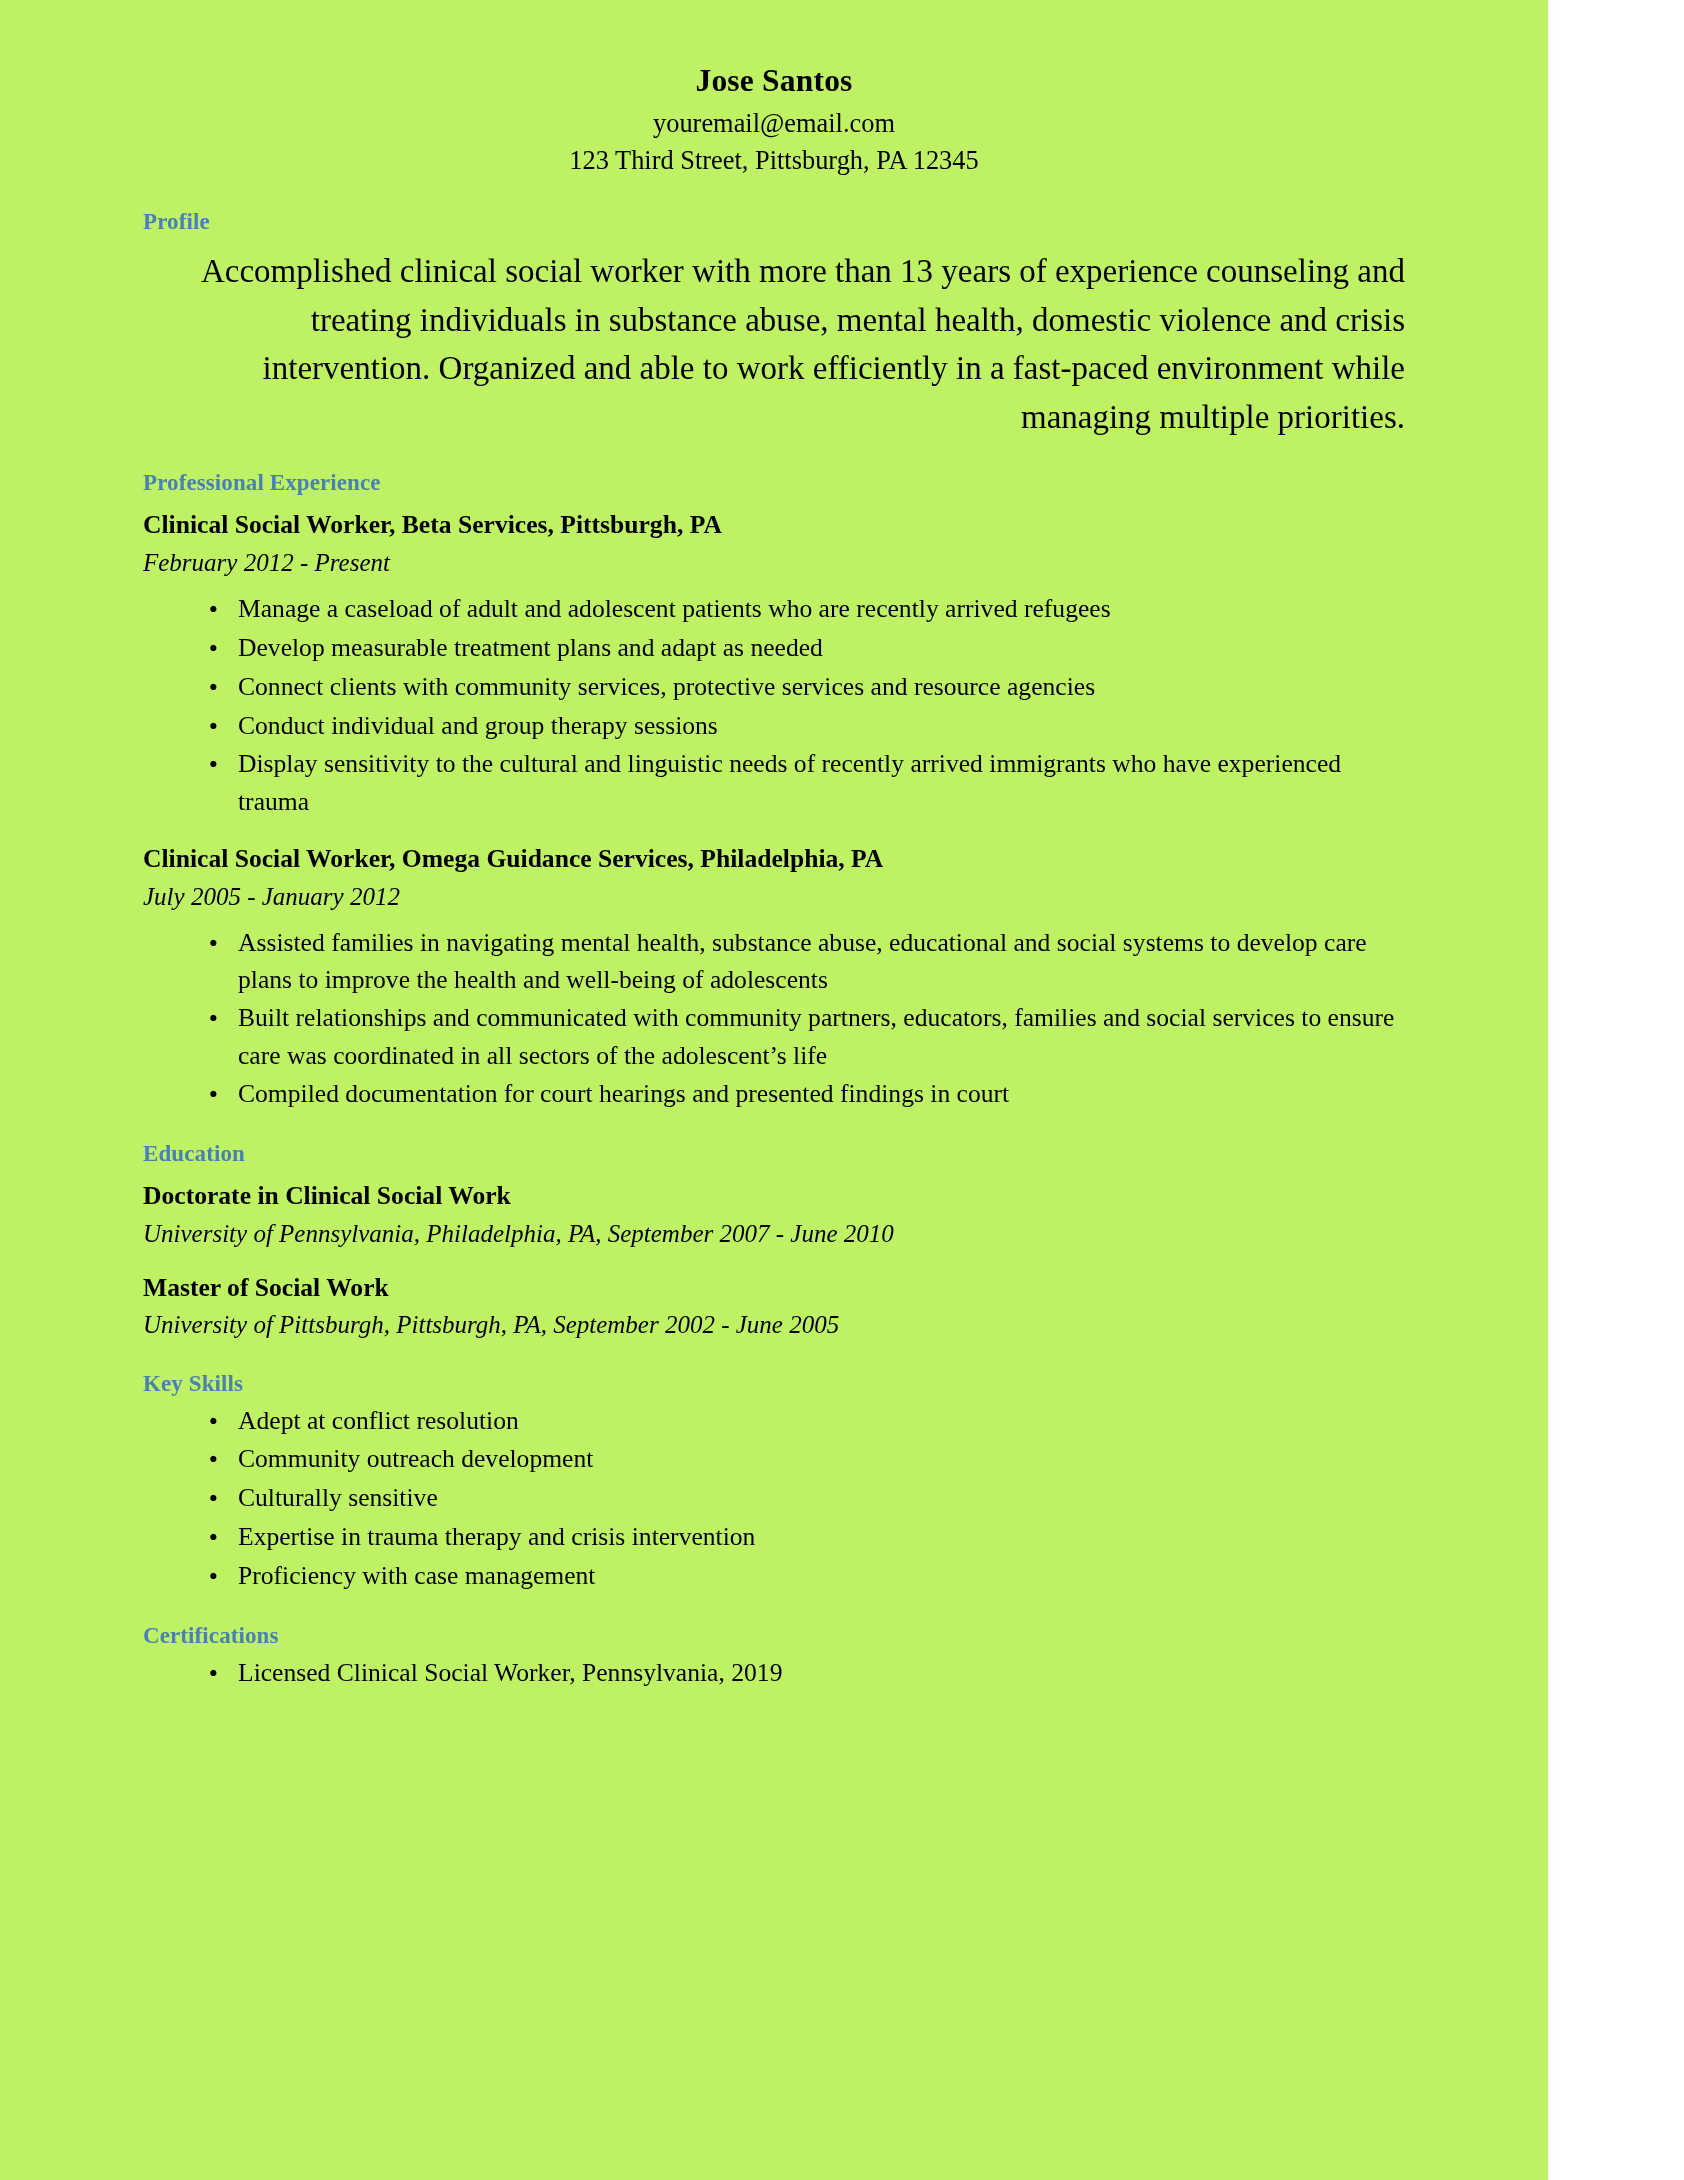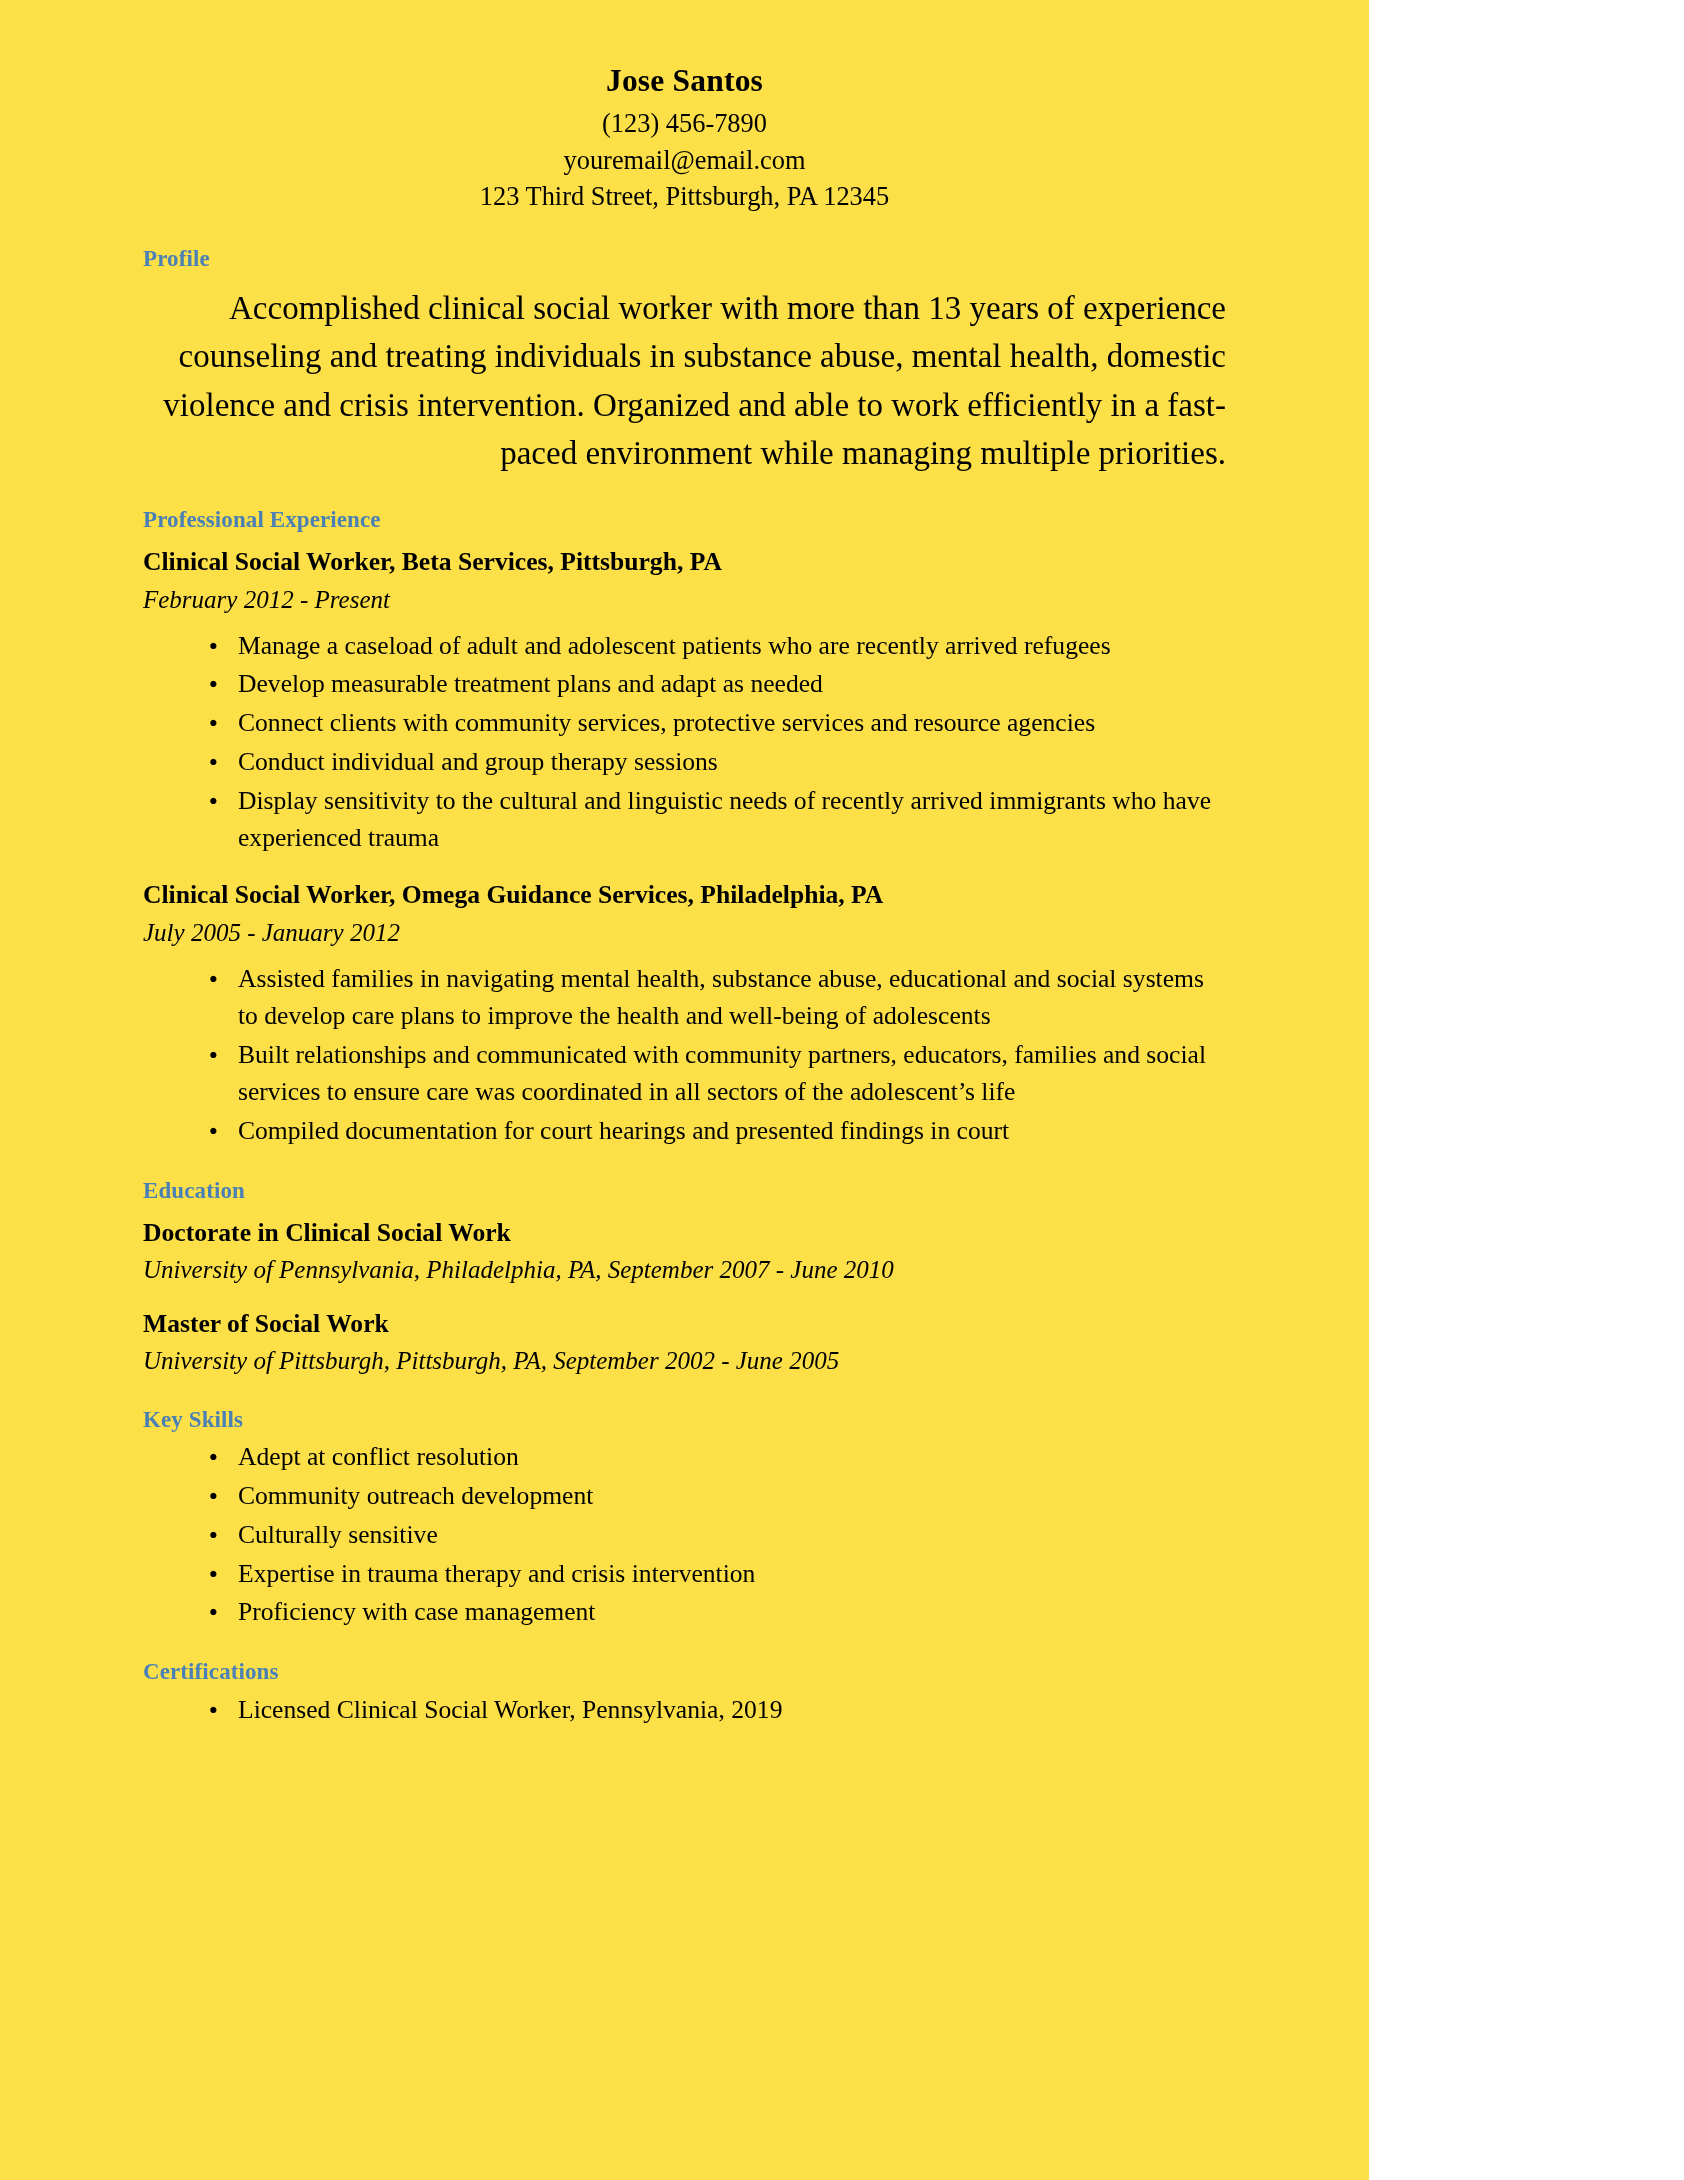--- a/index.html
+++ b/index.html
@@ -5,23 +5,23 @@
   html, body {
     margin: 0;
     padding: 0;
     background: #ffffff;
   }
   body {
     font-family: "Liberation Serif", serif;
     color: #000000;
   }
   .page {
-    width: 1369px;
+    width: 1548px;
     min-height: 2181px;
-    background: #fde047;
+    background: #bef264;
     box-sizing: border-box;
     padding: 61px 143px 102px 143px;
     position: relative;
   }
   .header {
     text-align: center;
     margin-bottom: 31px;
   }
   .name {
     font-size: 31.5px;
@@ -109,21 +109,20 @@
     margin-top: 3.4px;
   }
 </style>
 </head>
 <body>
 
 <div class="page">
 
   <div class="header">
     <div class="name">Jose Santos</div>
-    <div class="contact-line">(123) 456-7890</div>
     <div class="contact-line">youremail@email.com</div>
     <div class="contact-line">123 Third Street, Pittsburgh, PA 12345</div>
   </div>
 
   <div class="section-title" style="color: rgb(74, 128, 180);">Profile</div>
   <p class="paragraph">Accomplished clinical social worker with more than 13 years of experience counseling and treating individuals in substance abuse, mental health, domestic violence and crisis intervention. Organized and able to work efficiently in a fast-paced environment while managing multiple priorities.</p>
 
   <div class="section-title" style="color: rgb(74, 128, 180);">Professional Experience</div>
 
   <div>

